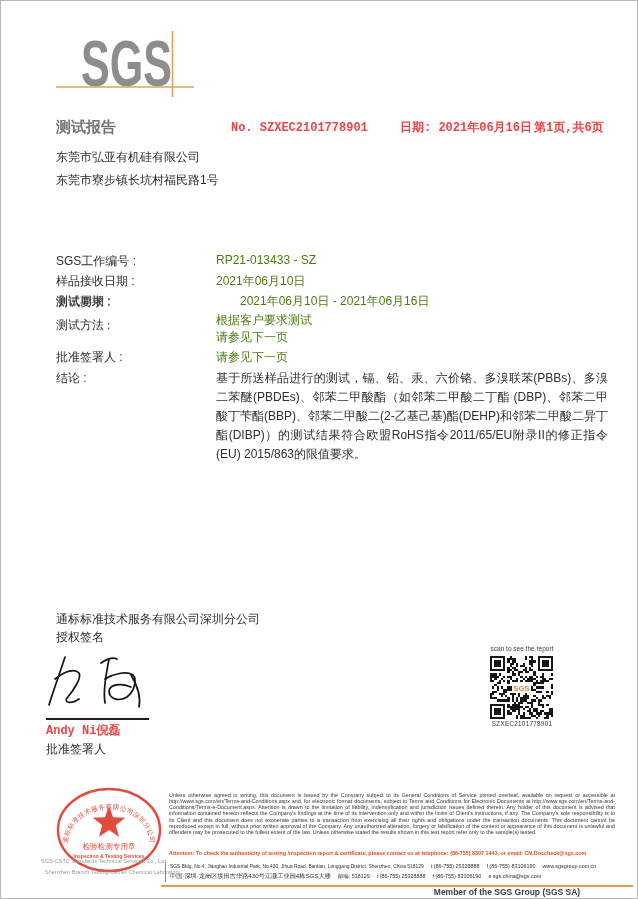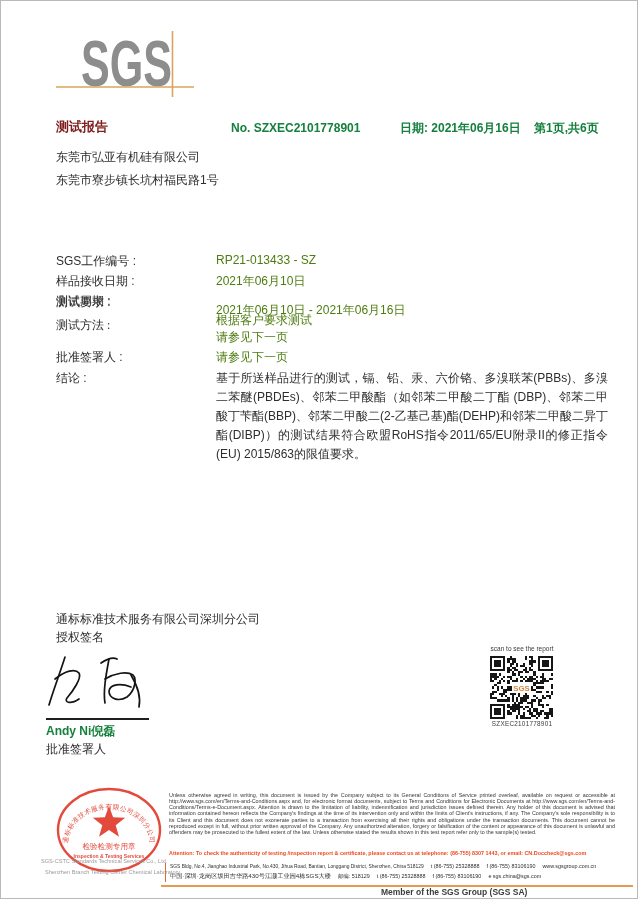--- a/index.html
+++ b/index.html
@@ -3,22 +3,22 @@
 <meta charset="utf-8">
 <style>
   html,body{margin:0;padding:0;background:#ffffff;}
   .page{
     position:relative;width:638px;height:899px;background:#ffffff;
     border:1px solid #b9b9b9;box-sizing:border-box;overflow:hidden;
     font-family:"Liberation Sans","DejaVu Sans",sans-serif;color:#2e2e2e;
   }
   .abs{position:absolute;}
   .t12{font-size:12px;line-height:15px;}
-  .title{font-size:13px;font-weight:bold;color:#7f1d1d;}
-  .semib{font-weight:600;color:#15803d;}
+  .title{font-size:15px;font-weight:bold;color:#737373;}
+  .semib{font-weight:600;color:#ef4444;font-family:Liberation Mono, monospace;}
   .field-label{position:absolute;left:55px;font-size:12px;color:#2e2e2e;}
   .field-value{position:absolute;left:215px;font-size:12px;color:#4d7c0f;}
   .conclusion{position:absolute;left:215px;width:392px;font-size:12px;line-height:19px;color:#2e2e2e;text-align:justify;}
   .qr-caption{font-size:6.5px;color:#3a3a3a;text-align:center;width:70px;}
   .qr-code-label{font-size:6.3px;color:#3a3a3a;text-align:center;width:70px;letter-spacing:.3px;}
   .legal{font-size:5.4px;line-height:1.14;color:#383838;text-align:justify;width:446px;}
   .attention{font-size:5.4px;line-height:1.16;font-weight:bold;color:#ee4a21;width:446px;}
   .addr-row{display:flex;align-items:baseline;white-space:nowrap;color:#2f2f2f;}
   .addr-row span{margin-right:7px;}
   .addr-en{font-size:4.9px;}
@@ -55,21 +55,21 @@
   <div>
     <span class="field-label" style="top:252px;">SGS工作编号 :</span>
     <span class="field-value" style="top:252px;">RP21-013433 - SZ</span>
   </div>
   <div>
     <span class="field-label" style="top:272px;">样品接收日期 :</span>
     <span class="field-value" style="top:272px;">2021年06月10日</span>
   </div>
   <div>
     <span class="field-label" style="top:292px;">测试周期 :</span>
-    <span class="field-value" style="top:301px;">2021年06月10日 - 2021年06月16日</span>
+    <span class="field-value" style="top:292px;margin-left:24px;">2021年06月10日 - 2021年06月16日</span>
   </div>
   <div>
     <span class="field-label" style="top:293px;">测试要求 :</span>
     <span class="field-value" style="top:311px;">根据客户要求测试</span>
   </div>
   <div>
     <span class="field-label" style="top:316px;font-family:Liberation Serif, serif;">测试方法 :</span>
     <span class="field-value" style="top:328px;">请参见下一页</span>
   </div>
   <div>
@@ -417,15 +417,15 @@
   </div>
   <div class="abs addr-row" style="left:169px;top:871px;width:462px;">
     <span class="addr-cn">中国·深圳·龙岗区坂田吉华路430号江灏工业园4栋SGS大楼</span>
     <span class="addr-contact">邮编: 518129</span>
     <span class="addr-contact">t (86-755) 25328888</span>
     <span class="addr-contact">f (86-755) 83106190</span>
     <span class="addr-contact">e sgs.china@sgs.com</span>
   </div>
 
   <div class="abs orange-rule" style="left:160px;top:884px;width:472px;height:2px;"></div>
-  <div class="abs member" style="left:380px;top:886px;width:252px;text-align:left;">Member of the SGS Group (SGS SA)</div>
+  <div class="abs member" style="left:380px;top:886px;width:252px;text-align:center;">Member of the SGS Group (SGS SA)</div>
 
 </div>
 
 </body></html>

